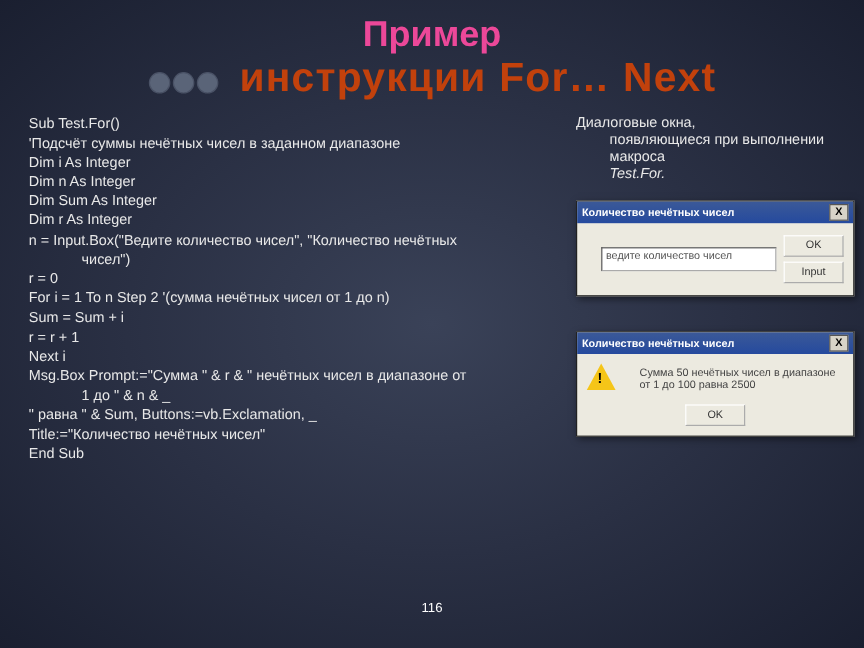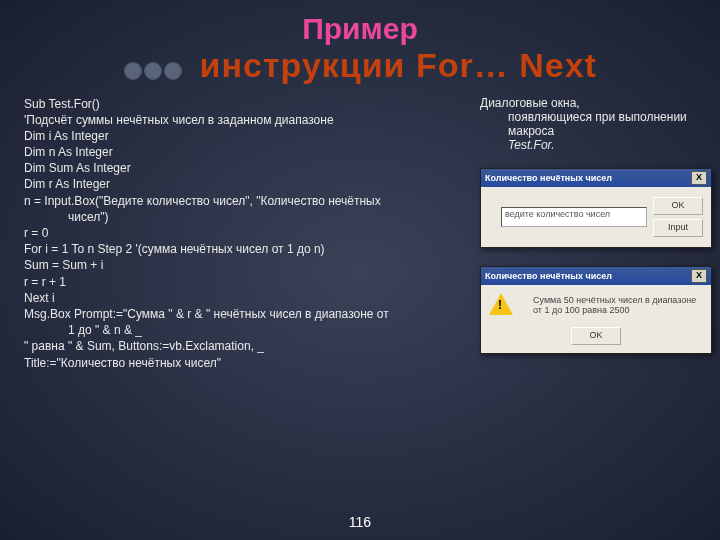--- a/index.html
+++ b/index.html
@@ -57,32 +57,32 @@
   }
   .para {
     margin: 0 0 4px 22px;
     text-indent: 0;
   }
   .proc { font-style: italic; }
   .code-line { margin: 0; }
   .indent2 { padding-left: 44px; }
   .page-num {
     position: absolute;
-    bottom: 10px;
+    bottom: 27px;
     width: 100%;
     text-align: center;
-    font-size: 14px;
+    font-size: 11px;
     color: #fff;
   }
   
   .dialog {
     background: #eceae0;
     border: 1px solid #222;
     box-shadow: 2px 2px 6px rgba(0,0,0,.5);
-    margin-bottom: 18px;
+    margin-bottom: 29px;
     width: 230px;
     font-size: 9px;
     color: #333;
     filter: blur(0.4px);
   }
   .dialog .tb {
     background: linear-gradient(#3b5998, #254a9e);
     color: #fff;
     display: flex;
     align-items: center;
@@ -186,20 +186,21 @@
     <p class="code-line indent2">чисел")</p>
     <p class="code-line"> r = 0</p>
     <p class="code-line">For i = 1 To n Step 2 '(сумма нечётных чисел от 1 до n)</p>
     <p class="code-line">Sum = Sum + i</p>
     <p class="code-line">r = r + 1</p>
     <p class="code-line">Next i</p>
     <p class="code-line">Msg.Box Prompt:="Сумма " &amp; r &amp; " нечётных чисел в диапазоне от</p>
     <p class="code-line indent2">1 до " &amp; n &amp; _</p>
     <p class="code-line">" равна " &amp; Sum, Buttons:=vb.Exclamation, _</p>
     <p class="code-line">Title:="Количество нечётных чисел"</p>
+    <p class="code-line">End Sub</p>
   </div>
 
   <div class="right">
     <p style="margin:0 0 16px 0;">
       <span>Диалоговые окна,</span><br>
       <span style="padding-left:28px;display:inline-block;">появляющиеся при выполнении макроса</span>
       <span class="proc" style="padding-left:28px;display:inline-block;">Test.For.</span>
     </p>
 
     <div class="dialog">

